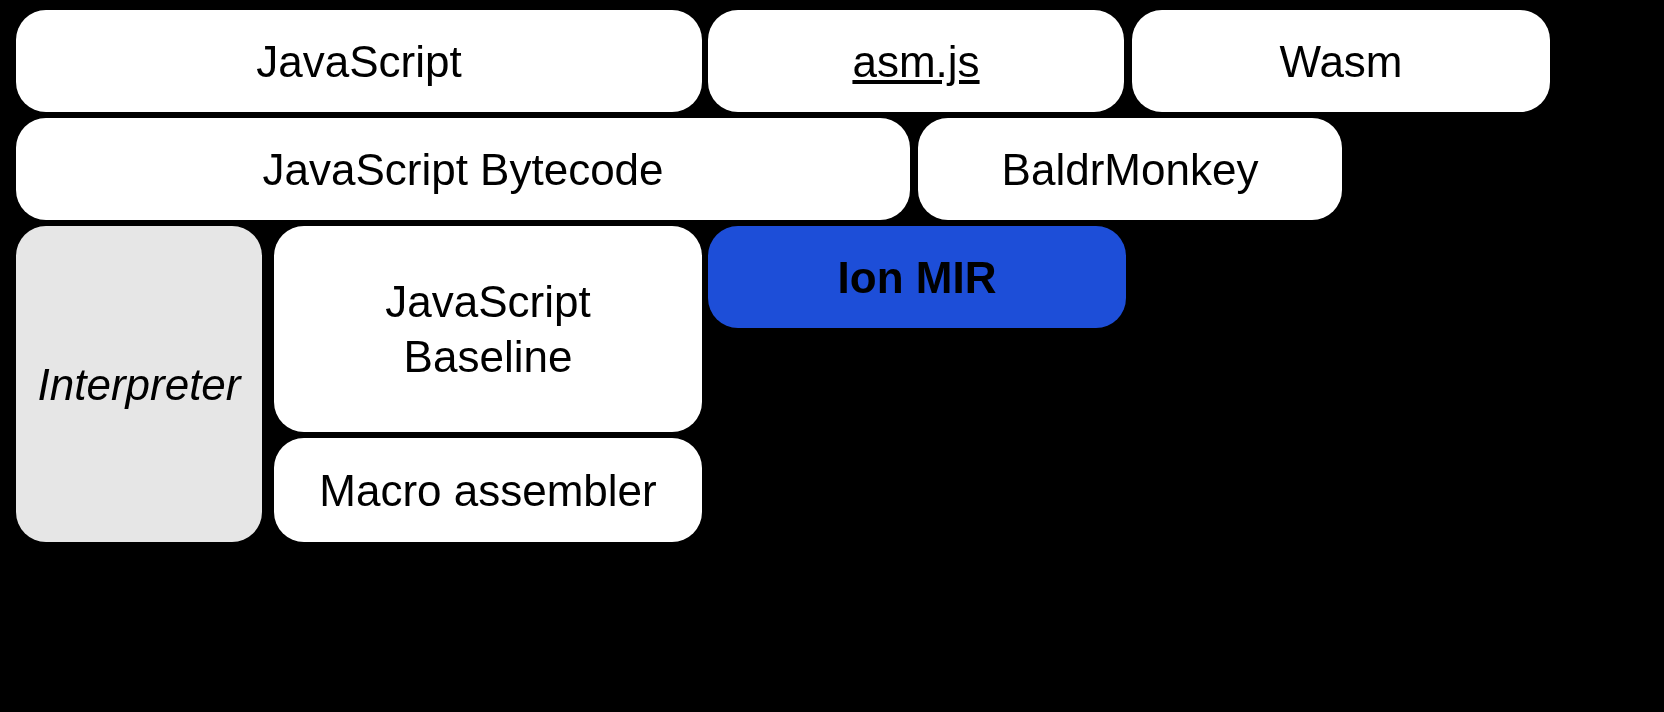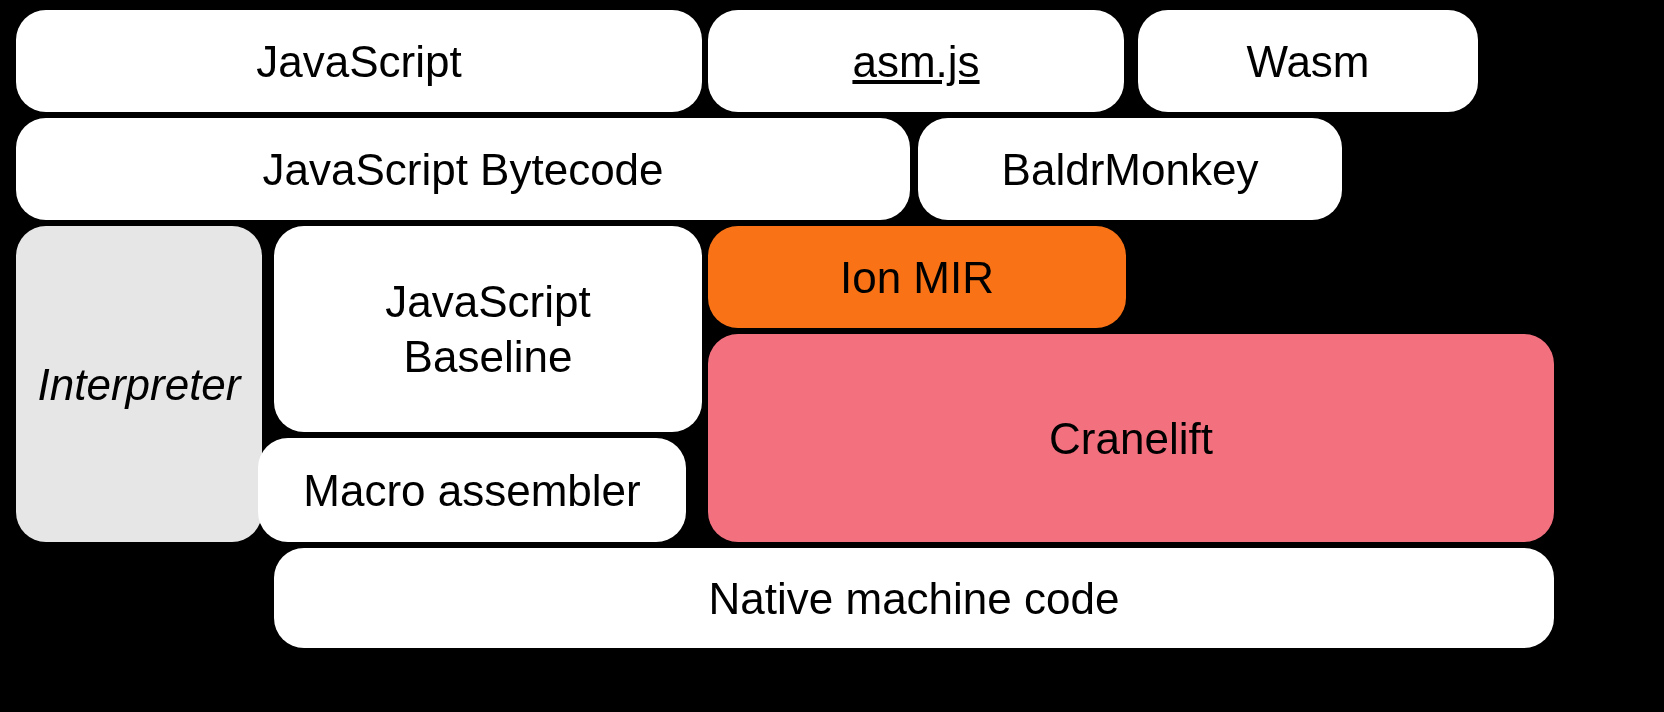--- a/index.html
+++ b/index.html
@@ -26,30 +26,30 @@
   .lbl {
     color: #000000;
     font-size: 44px;
     line-height: 1.25;
     text-align: center;
     white-space: pre-line;
   }
   
   .b-javascript        { left: 16px;   top: 10px;  width: 686px;  height: 102px; }
   .b-asmjs             { left: 708px;  top: 10px;  width: 416px;  height: 102px; text-decoration: underline; }
-  .b-wasm              { left: 1132px; top: 10px;  width: 340px;  height: 102px; margin-left: 6px; }
+  .b-wasm              { left: 1132px; top: 10px;  width: 418px;  height: 102px; }
   
   .b-js-bytecode       { left: 16px;   top: 118px; width: 894px;  height: 102px; }
   .b-baldrmonkey       { left: 918px;  top: 118px; width: 424px;  height: 102px; }
   
   .b-interpreter       { left: 16px;   top: 226px; width: 246px;  height: 316px; }
   .b-js-baseline       { left: 274px;  top: 226px; width: 428px;  height: 206px; }
   .b-ion-mir           { left: 708px;  top: 226px; width: 418px;  height: 102px; }
   .b-cranelift         { left: 708px;  top: 334px; width: 846px;  height: 208px; }
-  .b-macro-assembler   { left: 258px;  top: 438px; width: 428px;  height: 104px; }
+  .b-macro-assembler   { left: 274px;  top: 438px; width: 428px;  height: 104px; }
   
   .b-native-machine    { left: 274px;  top: 548px; width: 1280px; height: 100px; }
 </style>
 </head>
 <body>
 
 <div class="canvas">
 
   <div class="box b-javascript" style="background: rgb(255, 255, 255);">
     <span class="lbl">JavaScript</span>
@@ -73,29 +73,23 @@
 
   <div class="box b-interpreter" style="background: rgb(230, 230, 230); font-style: italic;">
     <span class="lbl">Interpreter</span>
   </div>
 
   <div class="box b-js-baseline" style="background: rgb(255, 255, 255);">
     <span class="lbl">JavaScript
 Baseline</span>
   </div>
 
-  <div class="box b-ion-mir" style="background: #f97316;">
+  <div class="box b-ion-mir" style="background: #1d4ed8; font-weight: bold;">
     <span class="lbl">Ion MIR</span>
   </div>
 
-  <div class="box b-cranelift" style="background: rgb(243, 112, 127);">
-    <span class="lbl">Cranelift</span>
-  </div>
 
   <div class="box b-macro-assembler" style="background: rgb(255, 255, 255);">
     <span class="lbl">Macro assembler</span>
   </div>
 
-  <div class="box b-native-machine" style="background: rgb(255, 255, 255);">
-    <span class="lbl">Native machine code</span>
-  </div>
 
 </div>
 
 </body></html>

